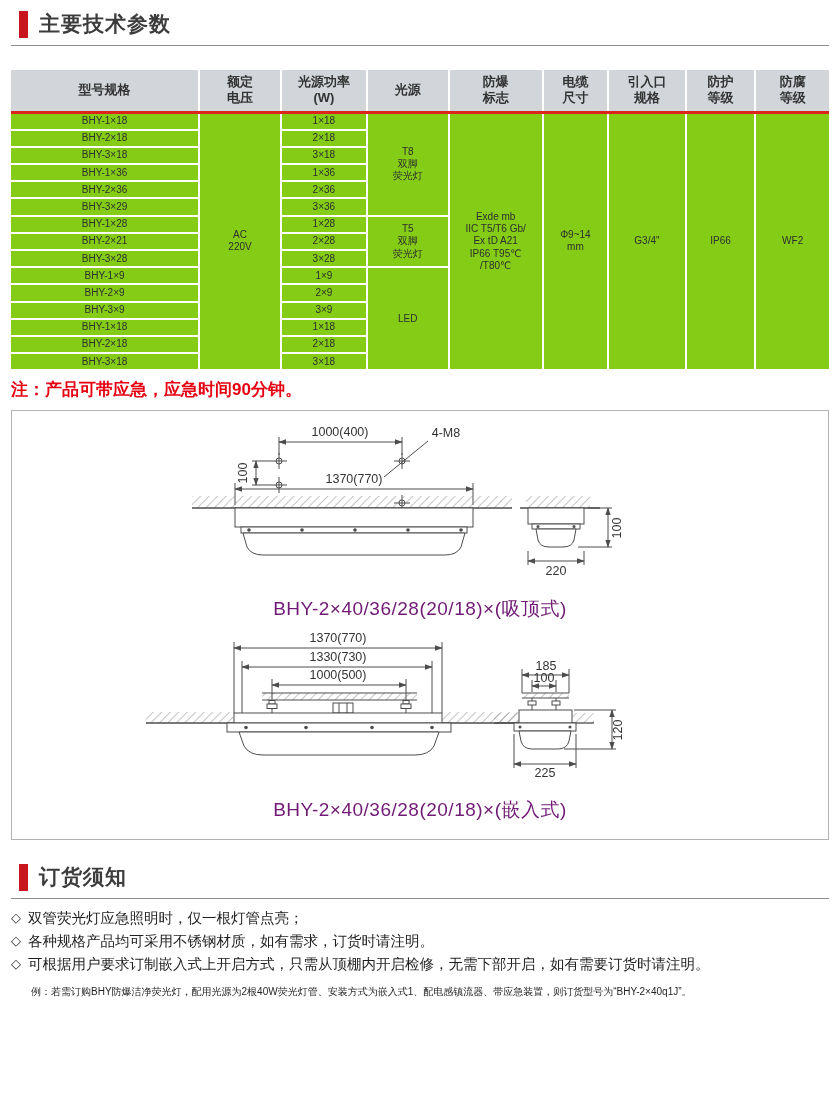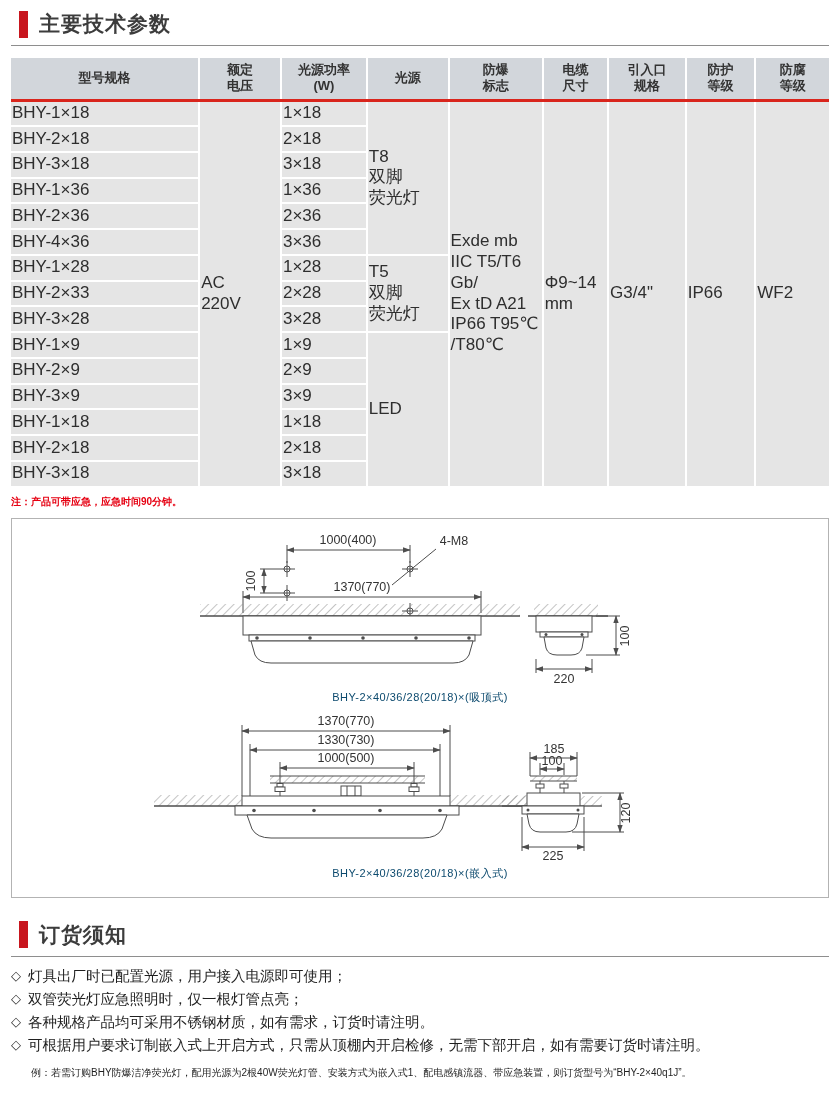--- a/index.html
+++ b/index.html
@@ -11,37 +11,37 @@
   .page { padding:0 11px; }
 
   
   .section-header { display:flex; align-items:center; gap:11px;
     border-bottom:1px solid #8e8e8e; padding:7px 8px; }
   .sec1 { margin-top:3px; } .sec2 { margin-top:13px; } .sec3 { margin-top:16px;text-align:center; }
   .section-bar { width:9px; height:27px; background:#c8161e; flex:none; }
   .section-title { font-size:21px; font-weight:bold; color:#3c3c3c; letter-spacing:1px; }
 
   
-  table.spec { width:100%; border-collapse:collapse; table-layout:fixed; margin-top:12px; }
+  table.spec { width:100%; border-collapse:collapse; table-layout:fixed; margin-top:24px; }
   .spec th { background:#d2d6db; border-left:2px solid #fff; border-bottom:3px solid #d9251c;
     font-size:13px; font-weight:bold; color:#333; padding:4px 1px; line-height:1.25; white-space:pre-line; }
   .spec th:first-child { border-left:none; }
-  .spec td { background:#e5e5e5; border-left:2px solid #fff; border-top:2px solid #fff;
-    text-align:left; vertical-align:middle; font-size:17px; color:#2e2e2e;
+  .spec td { background:#84cc16; border-left:2px solid #fff; border-top:2px solid #fff;
+    text-align:center; vertical-align:middle; font-size:10px; color:#2e2e2e;
     padding:1.5px 1px; line-height:1.22; white-space:pre-line; }
   .spec td:first-child { border-left:none; }
   .spec tr:first-child td { border-top:none; }
 
-  .note { color:#e60012; font-weight:bold; font-size:10px; margin-top:9px; }
+  .note { color:#e60012; font-weight:bold; font-size:17px; margin-top:9px; }
 
   
-  .diagram-box { border:1px solid #b3b3b3; margin-top:9px; padding:6px 12px 10px; }
+  .diagram-box { border:1px solid #b3b3b3; margin-top:9px; padding:6px 4px 10px; }
   .diagram-box svg { display:block; margin:0 auto; }
   .dim-text { font-size:12.5px; fill:#333; stroke:none; }
-  .caption { text-align:center; font-size:11px; color:#0c4a6e; letter-spacing:.5px; margin:3px 0 6px; }
+  .caption { text-align:center; font-size:19px; color:#701a75; letter-spacing:.5px; margin:17px 0 6px; }
 
   
   .notes { margin-top:10px; }
   .bullet { font-size:14.5px; color:#1f1f1f; line-height:19px; margin:0 0 4px; }
   .bullet .marker { margin-right:7px; font-size:13px; position:relative; top:-1px; }
   .example { font-size:10px; color:#1f1f1f; line-height:23px; text-indent:2em; margin:6px 0 0; }
 </style>
 </head>
 <body>
 
@@ -114,32 +114,32 @@
         </tr>
         <tr>
           <td>BHY-1×36</td>
           <td>1×36</td>
         </tr>
         <tr>
           <td>BHY-2×36</td>
           <td>2×36</td>
         </tr>
         <tr>
-          <td>BHY-4×36</td>
+          <td>BHY-3×29</td>
           <td>3×36</td>
         </tr>
         <tr>
           <td>BHY-1×28</td>
           <td>1×28</td>
           <td rowspan="3">T5
 双脚
 荧光灯</td>
         </tr>
         <tr>
-          <td>BHY-2×33</td>
+          <td>BHY-2×21</td>
           <td>2×28</td>
         </tr>
         <tr>
           <td>BHY-3×28</td>
           <td>3×28</td>
         </tr>
         <tr>
           <td>BHY-1×9</td>
           <td>1×9</td>
           <td rowspan="6">LED</td>
@@ -346,23 +346,20 @@
     <div class="caption">BHY-2×40/36/28(20/18)×(嵌入式)</div>
   </div>
 
   <div class="section-header sec3">
     <div class="section-bar"></div>
     <div class="section-title">订货须知</div>
   </div>
 
   <div class="notes">
     <div class="bullet">
-      <span class="marker">◇</span><span>灯具出厂时已配置光源，用户接入电源即可使用；</span>
-    </div>
-    <div class="bullet">
       <span class="marker">◇</span><span>双管荧光灯应急照明时，仅一根灯管点亮；</span>
     </div>
     <div class="bullet">
       <span class="marker">◇</span><span>各种规格产品均可采用不锈钢材质，如有需求，订货时请注明。</span>
     </div>
     <div class="bullet">
       <span class="marker">◇</span><span>可根据用户要求订制嵌入式上开启方式，只需从顶棚内开启检修，无需下部开启，如有需要订货时请注明。</span>
     </div>
     <p class="example">例：若需订购BHY防爆洁净荧光灯，配用光源为2根40W荧光灯管、安装方式为嵌入式1、配电感镇流器、带应急装置，则订货型号为“BHY-2×40q1J”。</p>
   </div>

